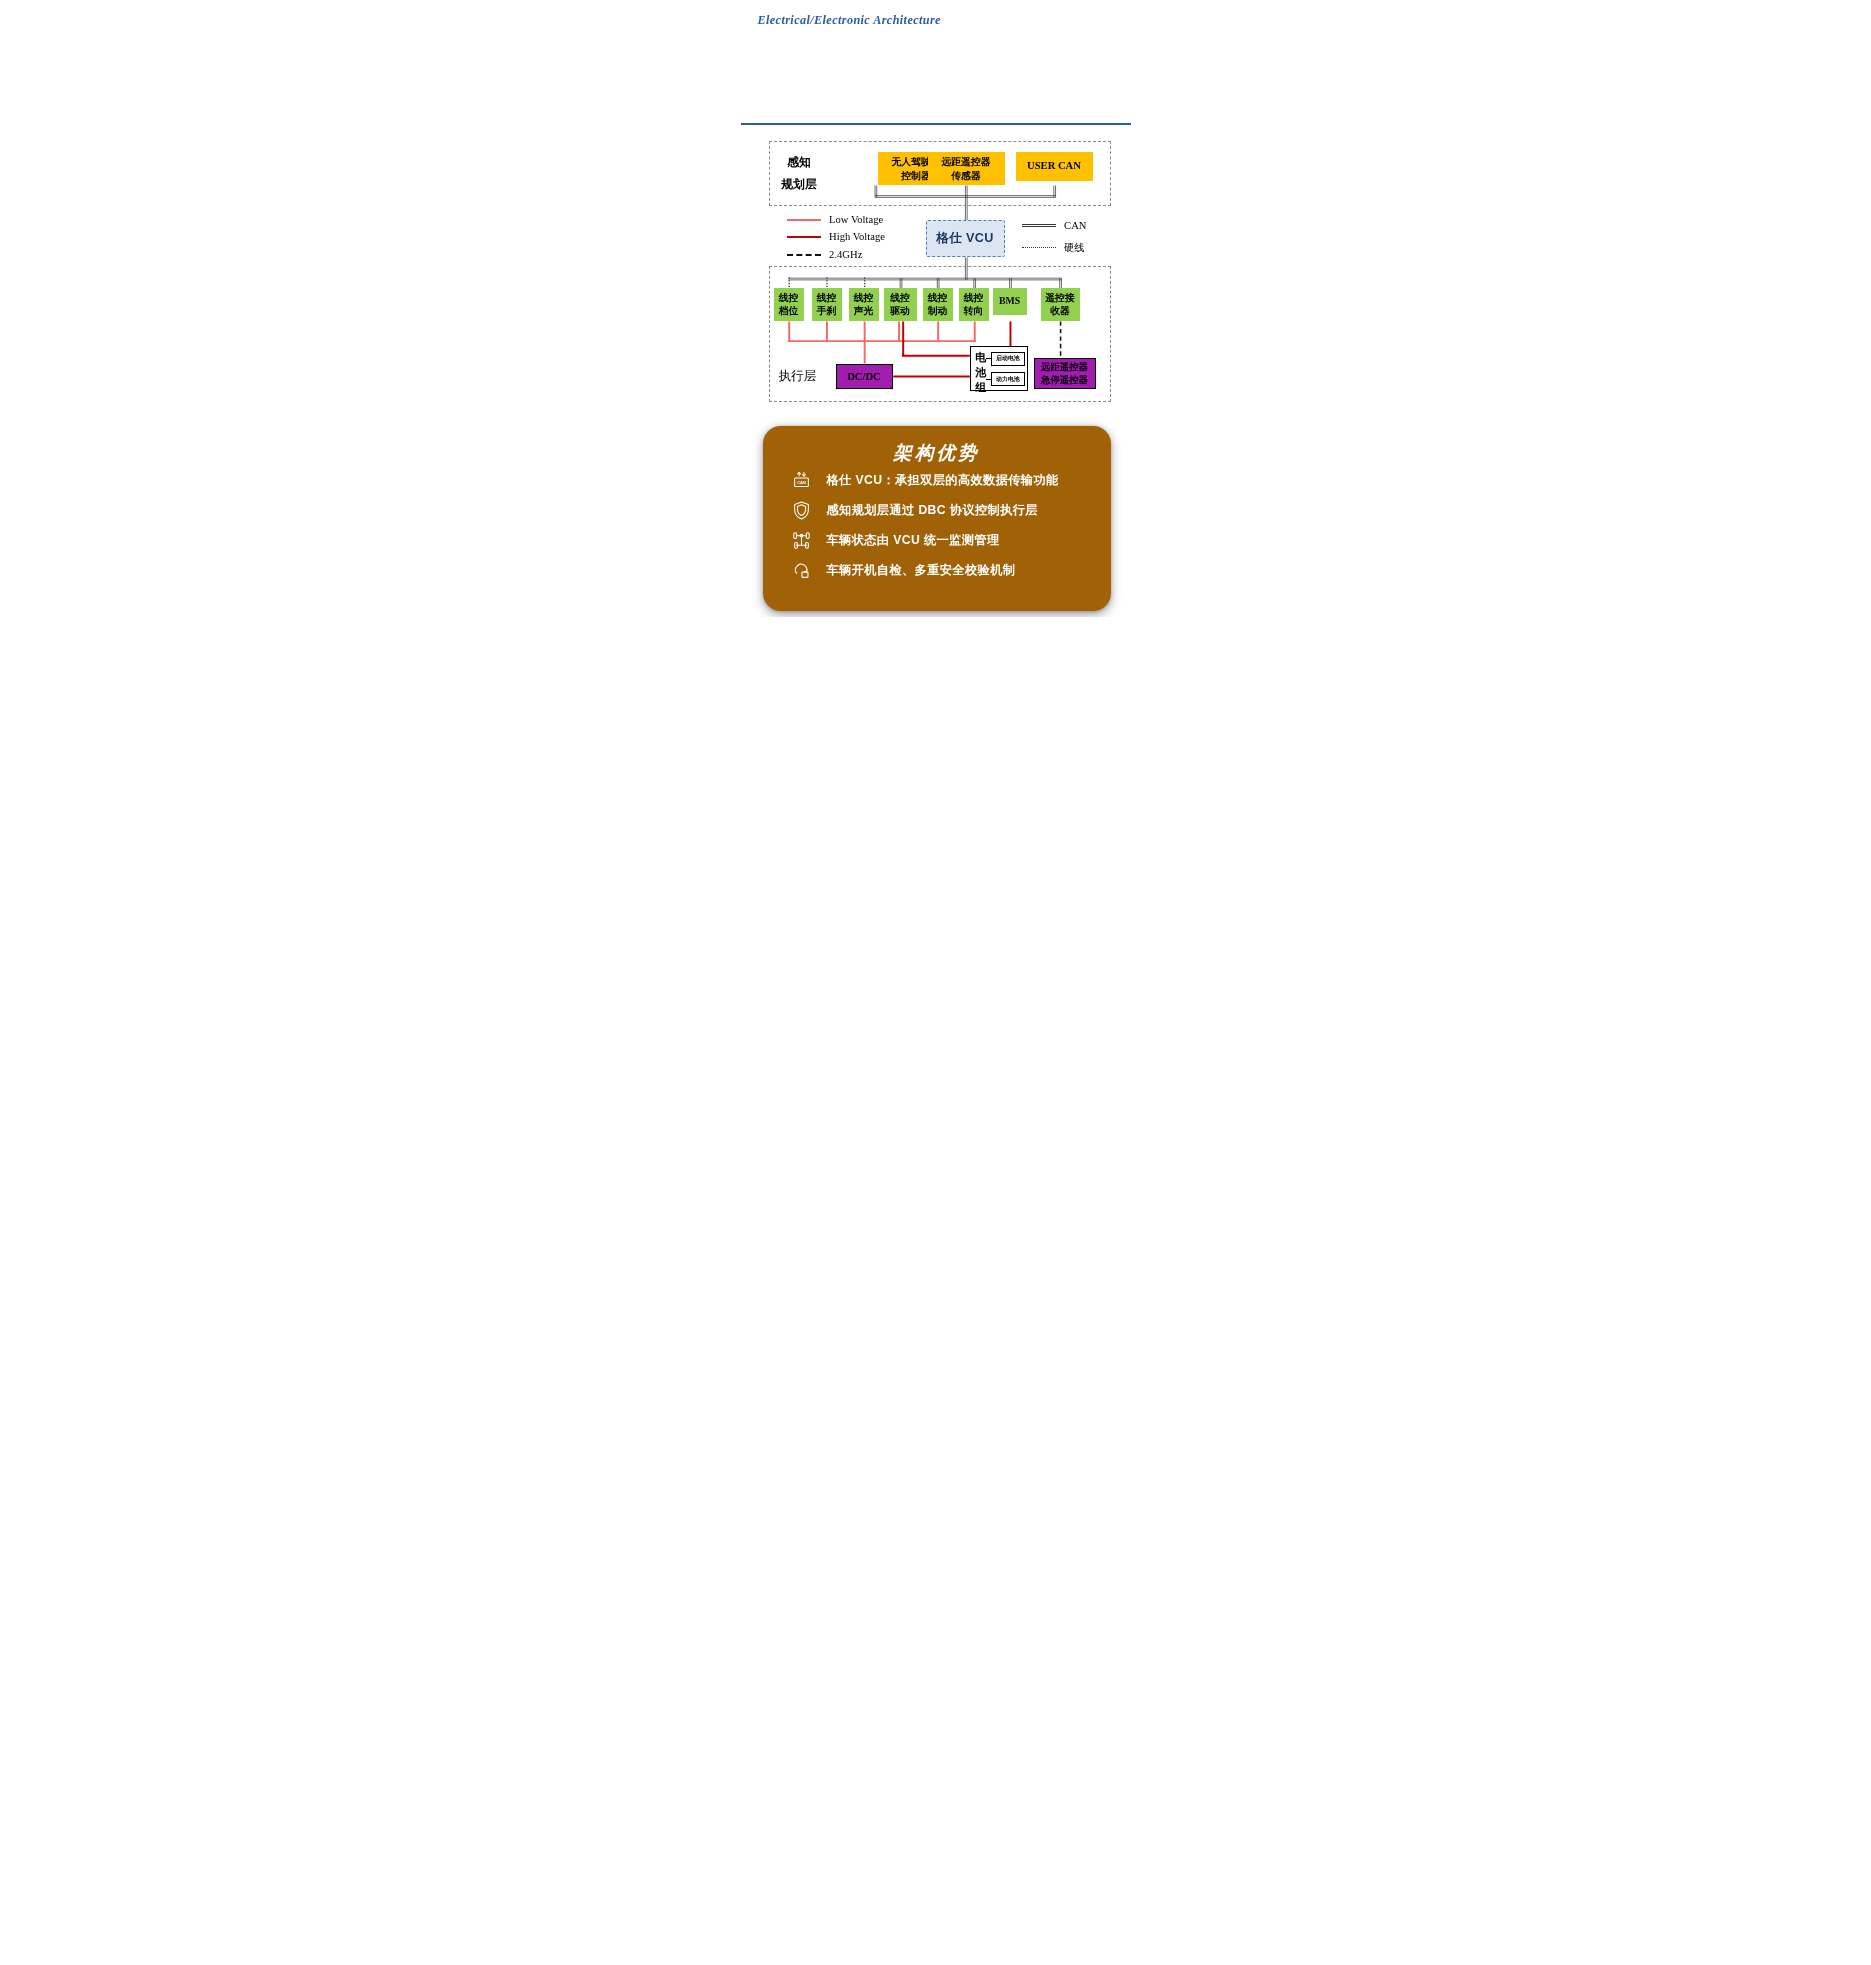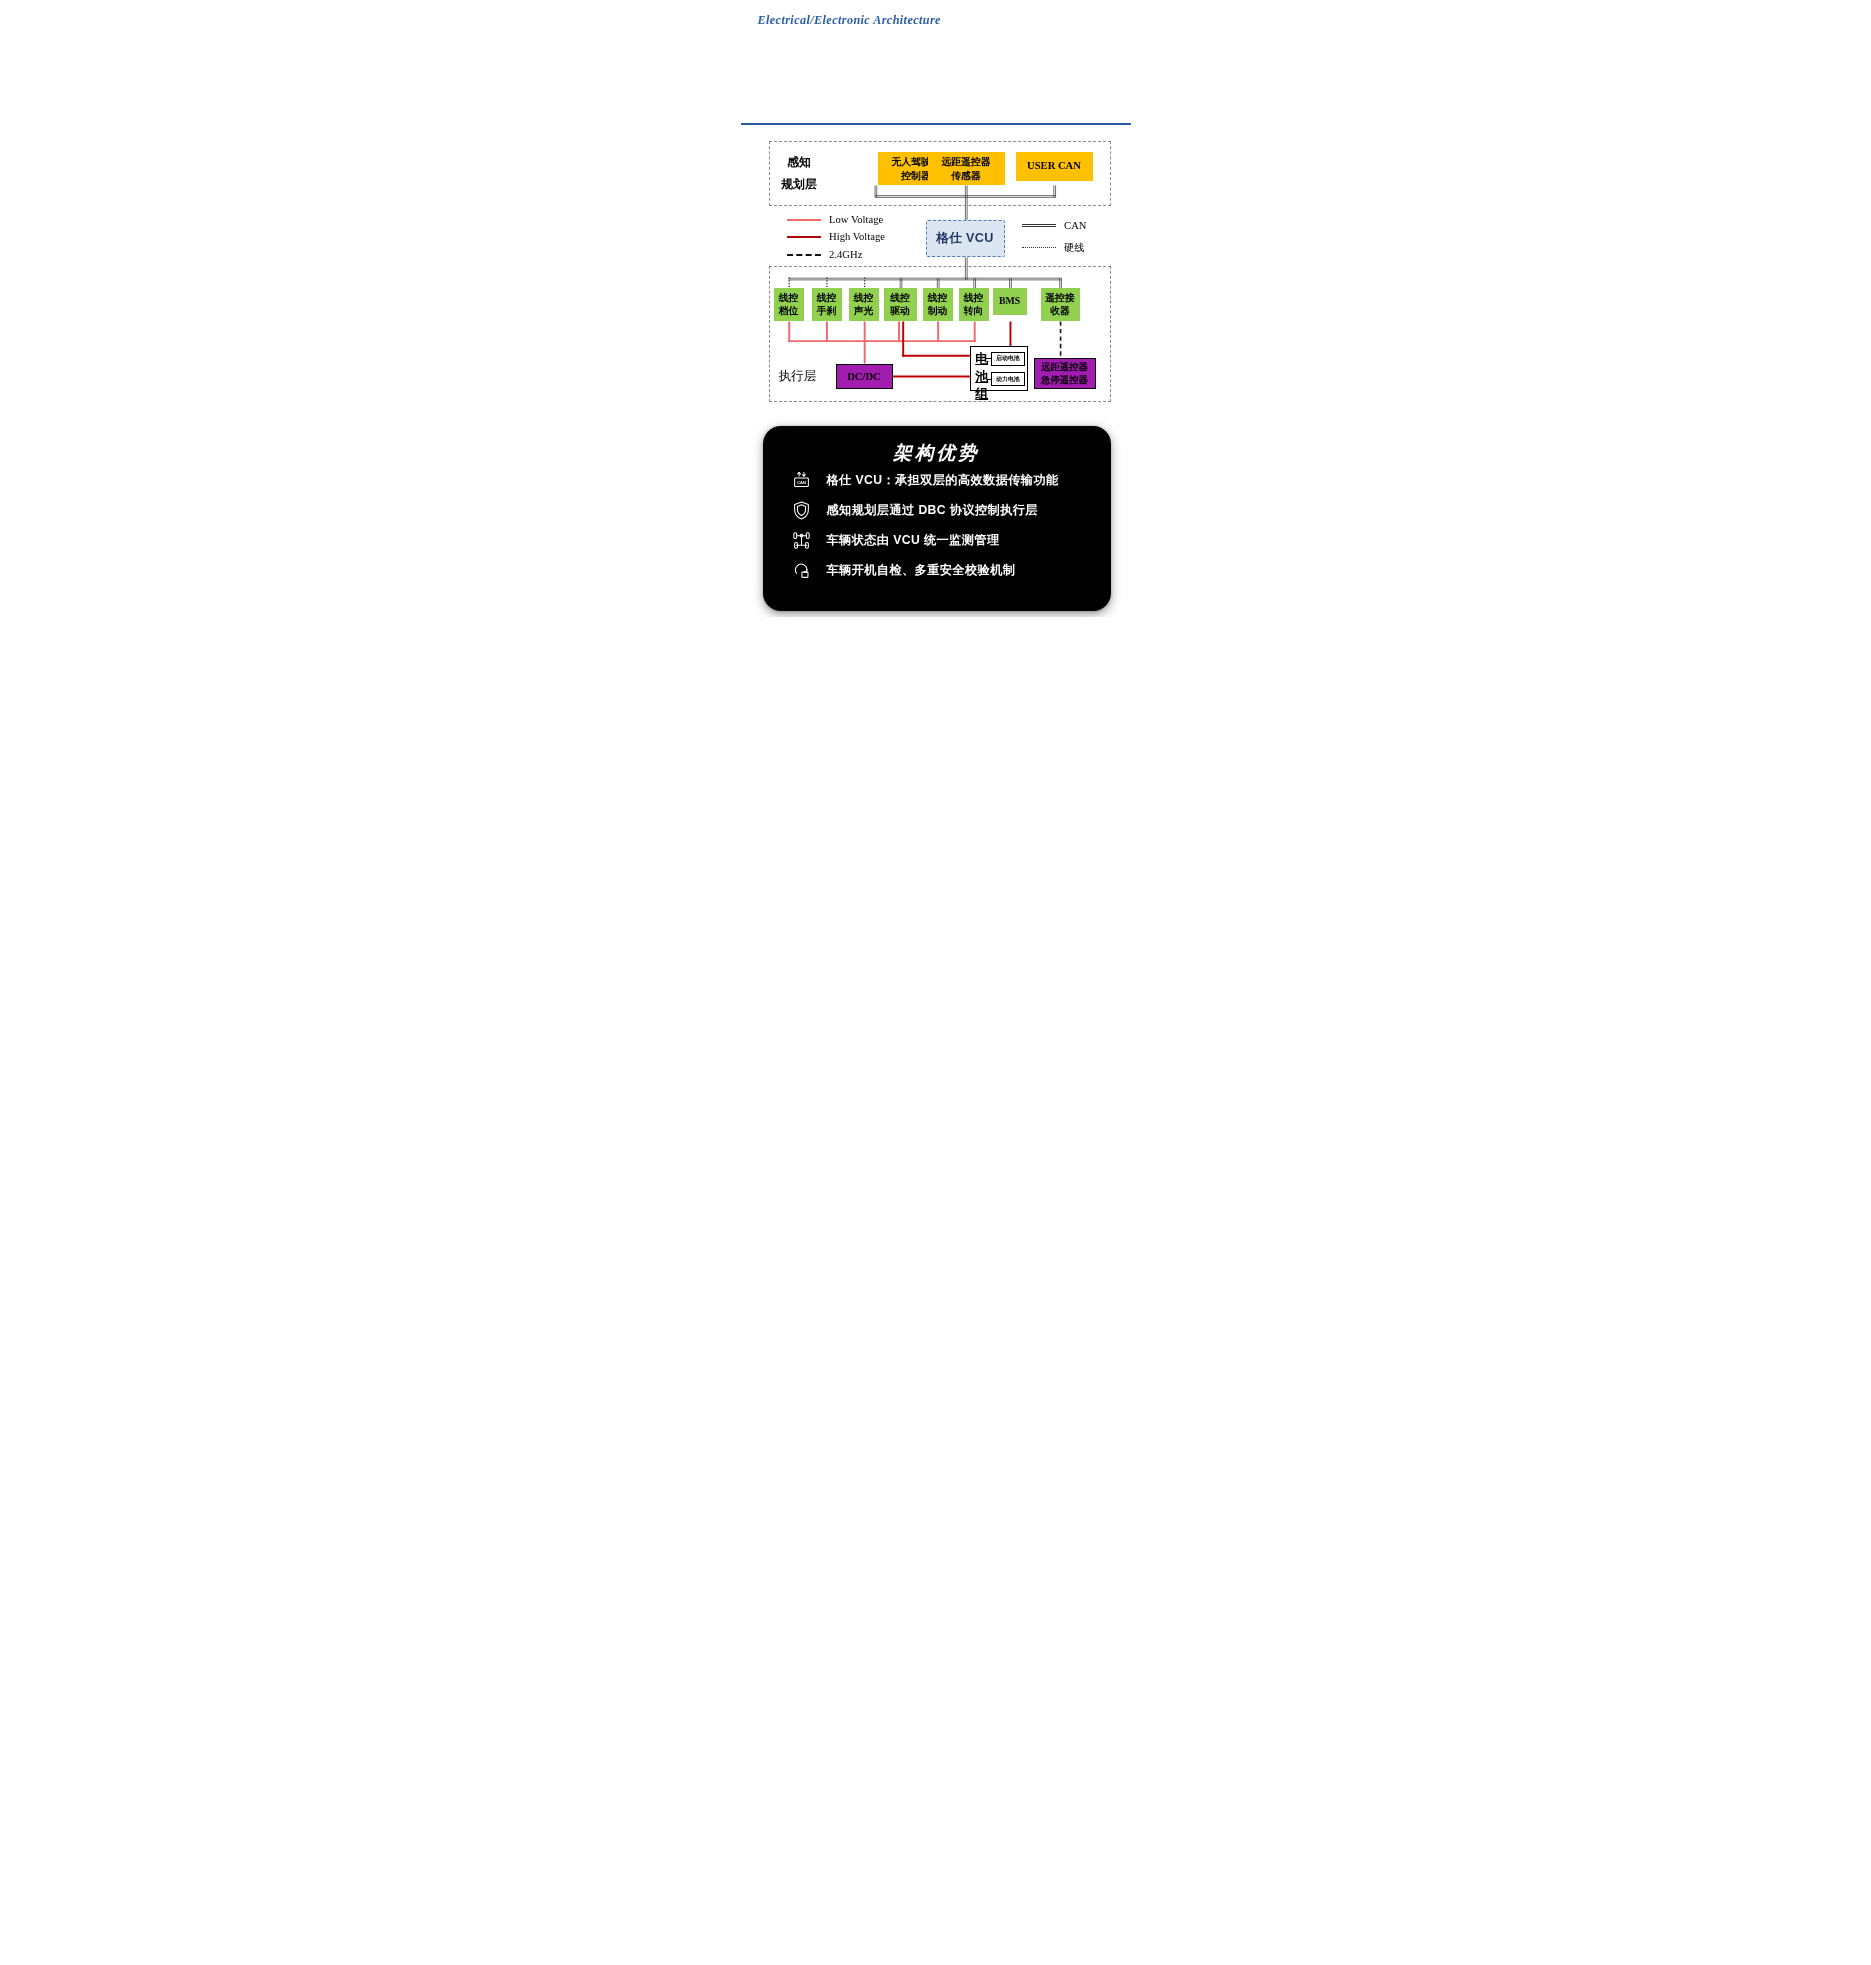--- a/index.html
+++ b/index.html
@@ -38,26 +38,26 @@
   .legend-text-cn { font-family:"Liberation Sans", sans-serif; font-size:10.2px; color:#000; }
 
   
   .green-box { background:#92d050; display:flex; flex-direction:column; align-items:center; justify-content:center; font-size:9.8px; font-weight:bold; color:#000; line-height:1.3; text-align:center; }
   .box-line:empty { display:none; }
   .white-box { background:#a21caf; border:1px solid #000; display:flex; flex-direction:column; align-items:center; justify-content:center; text-align:center; }
   .dcdc-box { left:134px; top:364px; width:57px; height:25px; font-family:"Liberation Serif", serif; font-size:10.6px; font-weight:bold; }
   .remote-box { left:332px; top:358px; width:62px; height:31px; font-size:9.4px; font-weight:bold; line-height:1.35; }
 
   .battery-box { left:268px; top:346px; width:58px; height:45px; background:#fff; border:1px solid #000; }
-  .battery-label { position:absolute; left:4.7px; top:3.1px; width:11.8px; font-size:13px; font-weight:bold; line-height:1.36; word-break:break-all;text-decoration:underline; }
+  .battery-label { position:absolute; left:4.7px; top:3.1px; width:11.8px; font-size:11px; font-weight:bold; line-height:1.36; word-break:break-all; }
   .battery-cell { position:absolute; left:20.4px; width:34px; height:14px; border:0.8px solid #000; background:#fff; display:flex; align-items:center; justify-content:center; font-size:5.9px; font-weight:bold; }
   .battery-tick { position:absolute; left:15px; width:5.5px; height:1px; background:#000; }
 
   
-  .adv-panel { left:61px; top:426px; width:348px; height:185px; background:#000000; border-radius:18px; box-shadow:0 3.9px 10.2px rgba(0,0,0,.35), 0 0.8px 3.1px rgba(0,0,0,.2); color:#fff; }
+  .adv-panel { left:61px; top:426px; width:348px; height:185px; background:#a16207; border-radius:18px; box-shadow:0 3.9px 10.2px rgba(0,0,0,.35), 0 0.8px 3.1px rgba(0,0,0,.2); color:#fff; }
   .adv-title { position:absolute; top:14px; left:0; width:100%; text-align:center; font-size:18.5px; font-weight:bold; font-style:italic; letter-spacing:3.1px; }
   .adv-row { position:absolute; left:28px; display:flex; align-items:center; gap:15px; height:22px; }
   .adv-icon { width:21px; height:21px; flex:none; }
   .adv-text { font-size:12.2px; font-weight:bold; letter-spacing:0.4px; white-space:nowrap; }
 
   svg.connectors { position:absolute; left:0; top:0; pointer-events:none; }
 </style>
 </head>
 <body>
 

